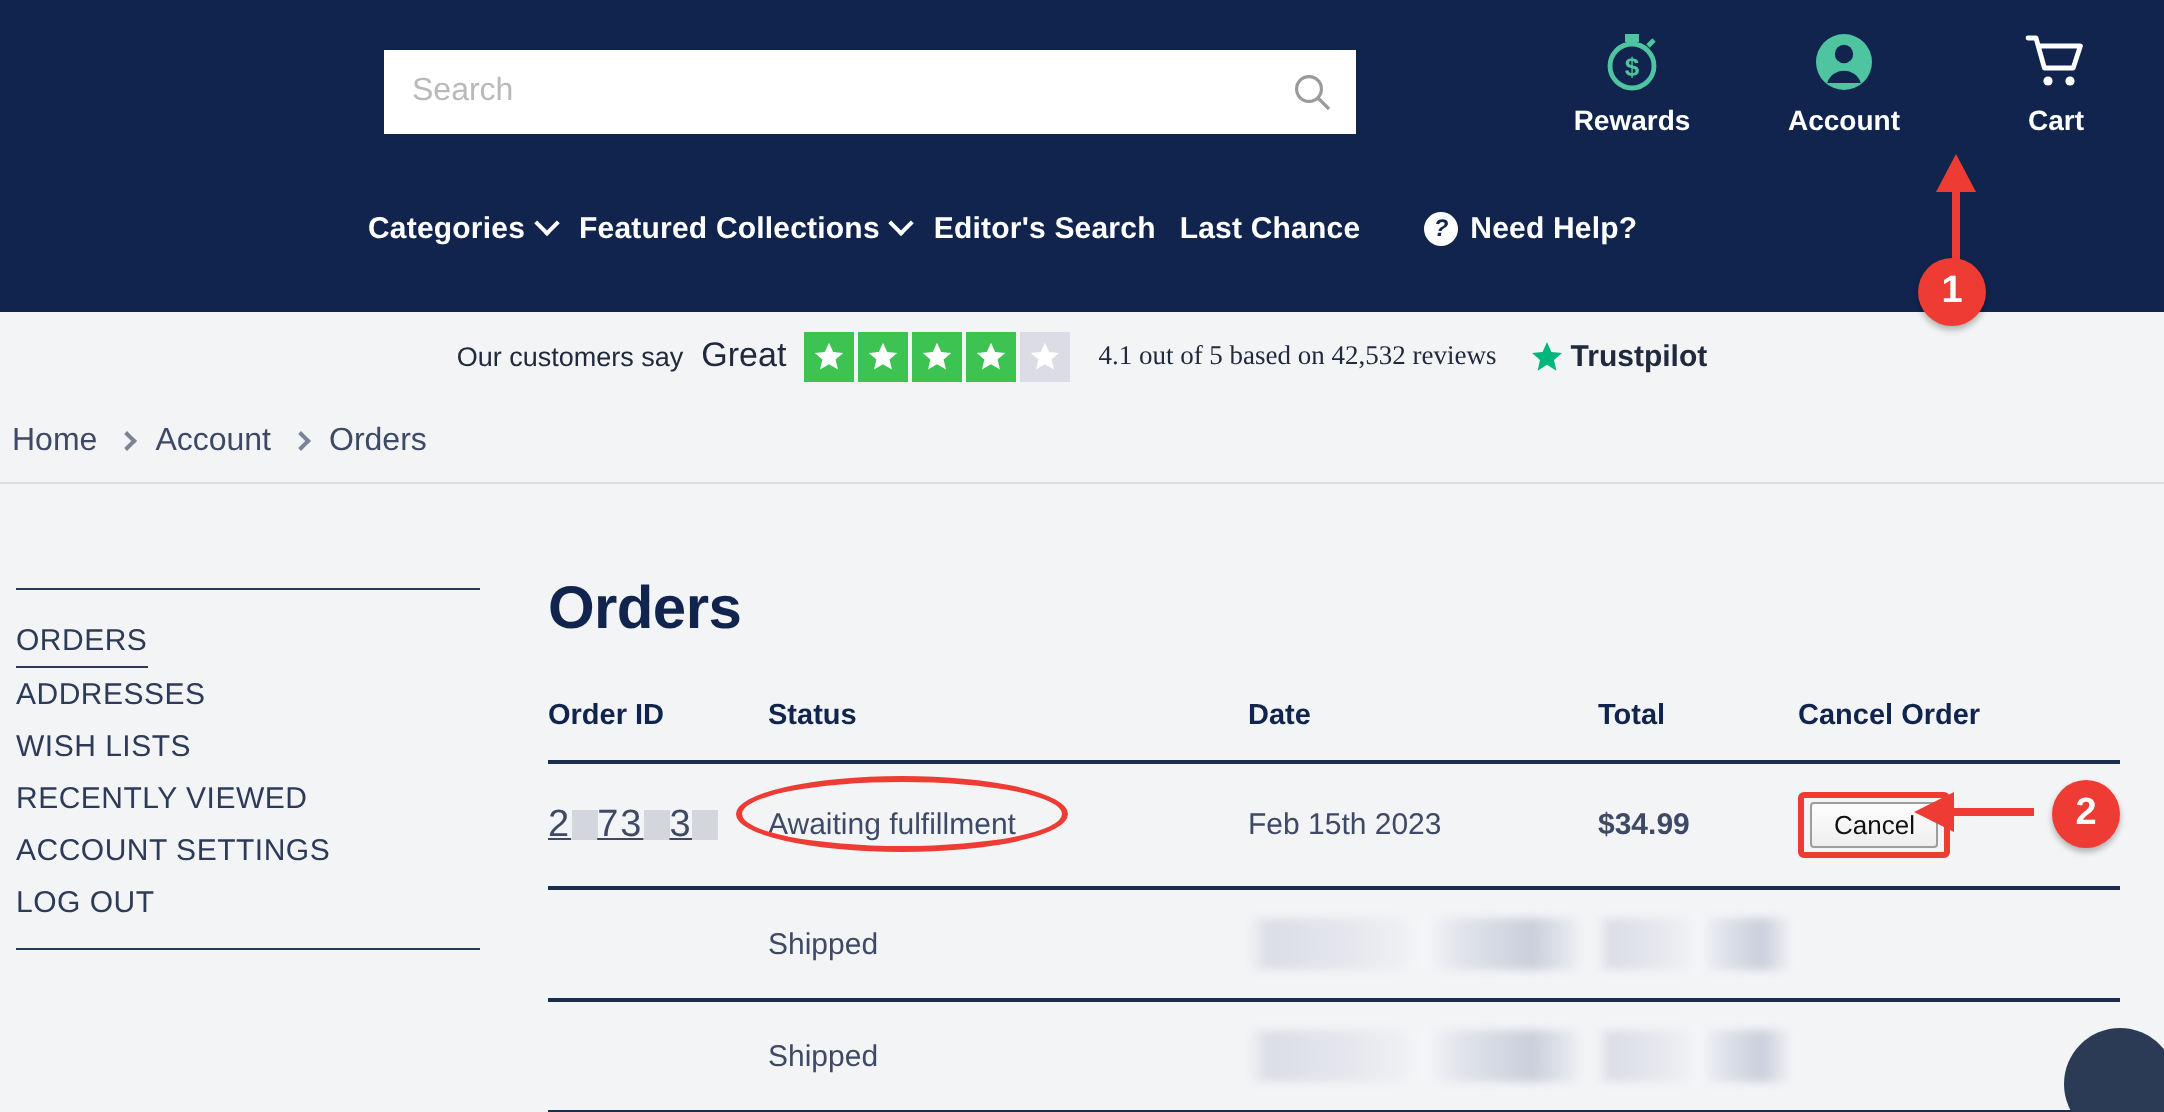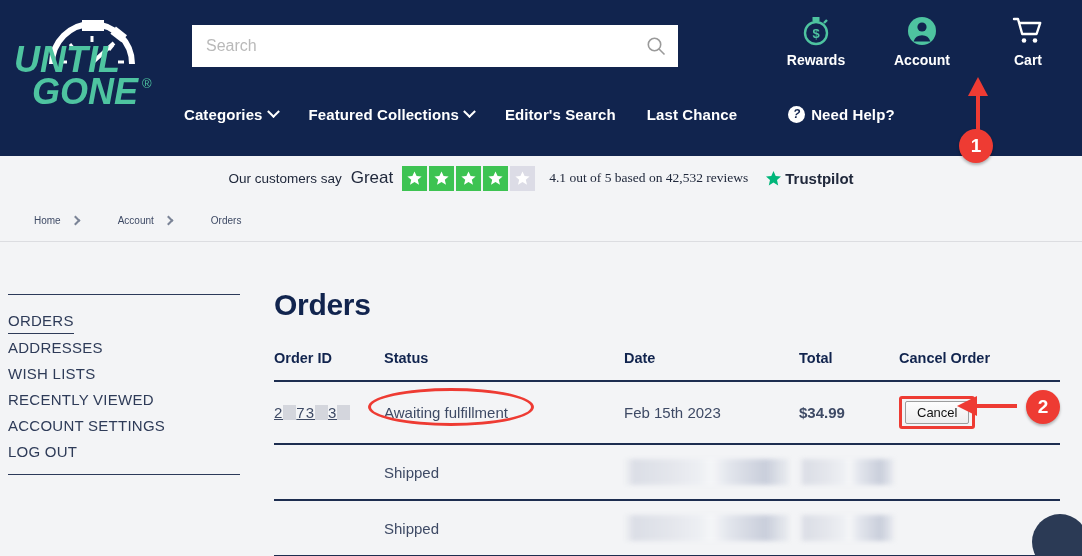--- a/index.html
+++ b/index.html
@@ -38,21 +38,21 @@
   }
   .search-input::placeholder { color: #b9b9b9; }
   .search-icon {
     position: absolute; right: 12px; top: 11px;
     width: 20px; height: 20px; pointer-events: none;
   }
 
   
   .nav {
     position: absolute; left: 184px; top: 101px;
-    display: flex; align-items: center; gap: 31px;
+    display: flex; align-items: center; gap: 12px;
     height: 26px;
   }
   .nav-item {
     color: #ffffff; font-size: 15px; font-weight: bold;
     letter-spacing: .1px; white-space: nowrap;
     display: flex; align-items: center; gap: 6px;
     cursor: pointer;
   }
   .chev {
     display: inline-block;
@@ -104,21 +104,21 @@
   .tp-logo .tpname { font-size: 15px; font-weight: bold; color: #21293c; }
 
   
   .crumb-bar {
     position: absolute; left: 0; top: 200px;
     width: 1082px; height: 42px;
     border-bottom: 1px solid #dcdde1;
     display: flex; align-items: center;
     padding-left: 6px;
   }
-  .crumb { font-size: 10px; color: #3e4a65; cursor: pointer; margin-left: 28px; }
+  .crumb { font-size: 16px; color: #3e4a65; cursor: pointer; }
   .crumb.last { color: #3e4a65; }
   .crumb-sep {
     display: inline-block; margin: 0 11px;
     width: 7px; height: 7px;
     border-right: 2px solid #7b8497;
     border-bottom: 2px solid #7b8497;
     transform: rotate(-45deg);
   }
 
   
@@ -171,21 +171,21 @@
   }
   .c-id    { width: 110px; }
   .c-stat  { width: 240px; }
   .c-date  { width: 175px; }
   .c-total { width: 100px; }
   .c-cancel{ width: 161px; }
 
   .order-id {
     position: relative;
     display: inline-block;
-    font-size: 15px; color: #3e4a65;
+    font-size: 19px; color: #3e4a65;
     text-decoration: underline;
     letter-spacing: 1px;
     cursor: pointer;
   }
   .redact {
     display: inline-block;
     background: #d4d6dd;
     color: transparent;
     width: 13px; height: 15px;
     vertical-align: -2px;
@@ -247,40 +247,20 @@
     position: absolute; right: -6px; bottom: -14px;
     width: 56px; height: 56px; border-radius: 50%;
     background: #2b3a55;
   }
 </style>
 </head>
 <body>
 
 <div class="header">
 
-  <div class="logo">
-    <svg width="160" height="92" viewBox="0 0 160 92" xmlns="http://www.w3.org/2000/svg">
-      <g stroke="#ffffff" fill="none" stroke-width="5">
-        <path d="M38 46 A40 40 0 0 1 118 46" stroke-width="6"></path>
-      </g>
-      <rect x="68" y="2" width="22" height="11" fill="#ffffff"></rect>
-      <rect x="98" y="12" width="14" height="9" fill="#ffffff" transform="rotate(38 105 16)"></rect>
-      <g stroke="#ffffff" stroke-width="3">
-        <line x1="56" y1="26" x2="60" y2="31"></line>
-        <line x1="78" y1="18" x2="78" y2="24"></line>
-        <line x1="99" y1="27" x2="95" y2="32"></line>
-        <line x1="110" y1="44" x2="104" y2="44"></line>
-        <line x1="47" y1="44" x2="53" y2="44"></line>
-      </g>
-      <line x1="79" y1="44" x2="100" y2="25" stroke="#ffffff" stroke-width="4"></line>
-      <text x="0" y="54" font-family="Liberation Sans, sans-serif" font-size="36" font-weight="bold" font-style="italic" fill="#4ec4a0" letter-spacing="0">UNTIL</text>
-      <text x="18" y="86" font-family="Liberation Sans, sans-serif" font-size="36" font-weight="bold" font-style="italic" fill="#4ec4a0" letter-spacing="0">GONE</text>
-      <text x="128" y="70" font-family="Liberation Sans, sans-serif" font-size="13" fill="#4ec4a0">®</text>
-    </svg>
-  </div>
 
   <div class="search-wrap">
     <input class="search-input" type="text" placeholder="Search" style="">
     <span class="search-icon">
       <svg width="20" height="20" viewBox="0 0 20 20">
         <circle cx="8.5" cy="8.5" r="6.2" fill="none" stroke="#9a9a9a" stroke-width="1.6"></circle>
         <line x1="13" y1="13" x2="18.5" y2="18.5" stroke="#9a9a9a" stroke-width="1.6"></line>
       </svg>
     </span>
   </div>

